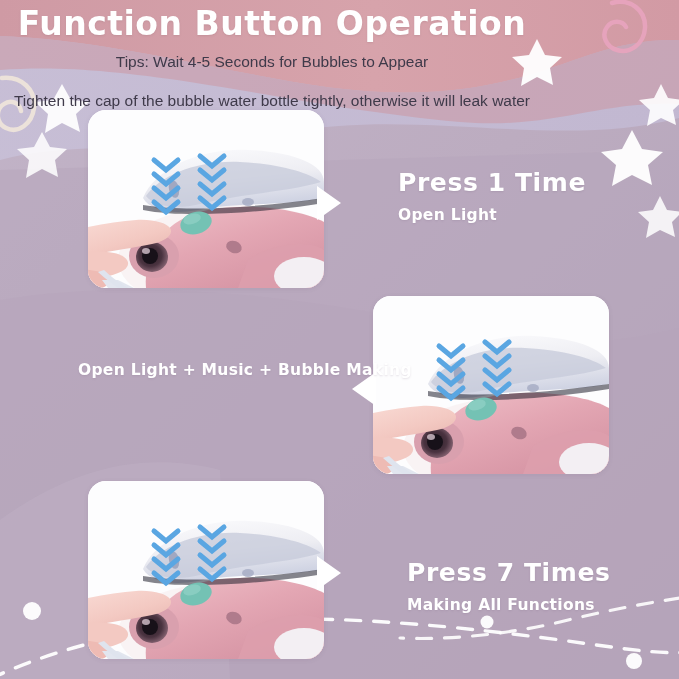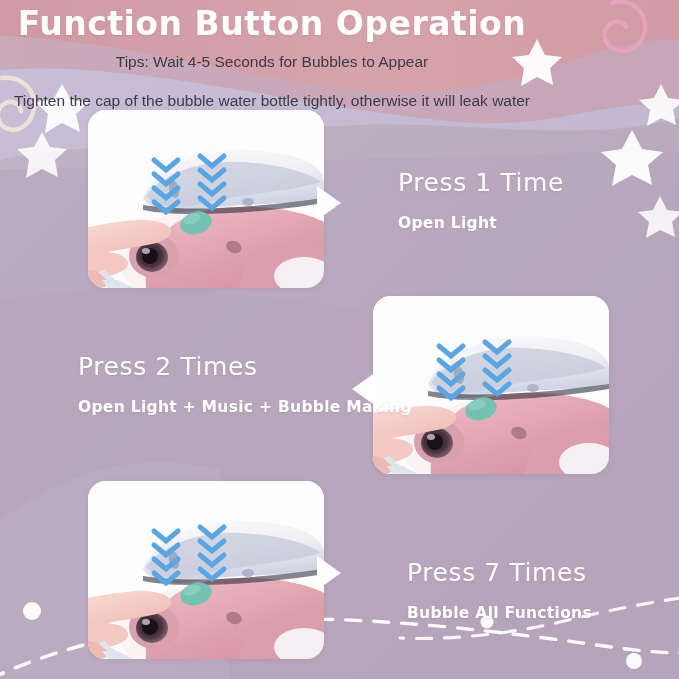--- a/index.html
+++ b/index.html
@@ -47,32 +47,33 @@
   .panel svg { display:block; width:100%; height:100%; }
 
   
   .arrow { position:absolute; z-index:13; }
 
   
   .caption { position:absolute; z-index:15; }
   .cap-main {
     color:#ffffff;
     font-size:25px;
-    font-weight:normal;
+    font-weight:bold;
     letter-spacing:0.6px;
     font-family:"DejaVu Sans", sans-serif;
     text-shadow:0 1px 2px rgba(120,100,125,0.20);
     white-space:nowrap;
+    text-align:right;
   }
   .cap-sub {
     color:#ffffff;
     font-size:15.5px;
     font-weight:bold;
     letter-spacing:0.3px;
-    margin-top:17px;
+    margin-top:9px;
     font-family:"DejaVu Sans", sans-serif;
     text-shadow:0 1px 2px rgba(120,100,125,0.18);
     white-space:nowrap;
   }
   #cap1 { left:398px; top:168px; }
   #cap2 { left:78px; top:352px; }
   #cap3 { left:407px; top:558px; }
 </style>
 </head>
 <body>
@@ -352,20 +353,19 @@
 <svg class="arrow" style="left:317px; top:556px; width:24px; height:34px;" viewBox="0 0 24 34">
   <path d="M0,0 L24,17 L0,34 Z" fill="#ffffff"></path>
 </svg>
 
 <div class="caption" id="cap1">
   <div class="cap-main">Press 1 Time</div>
   <div class="cap-sub">Open Light</div>
 </div>
 
 <div class="caption" id="cap2">
-  <div class="cap-main">Press 2 Times</div>
   <div class="cap-sub">Open Light + Music + Bubble Making</div>
 </div>
 
 <div class="caption" id="cap3">
   <div class="cap-main">Press 7 Times</div>
-  <div class="cap-sub">Bubble All Functions</div>
+  <div class="cap-sub">Making All Functions</div>
 </div>
 
 </body></html>

